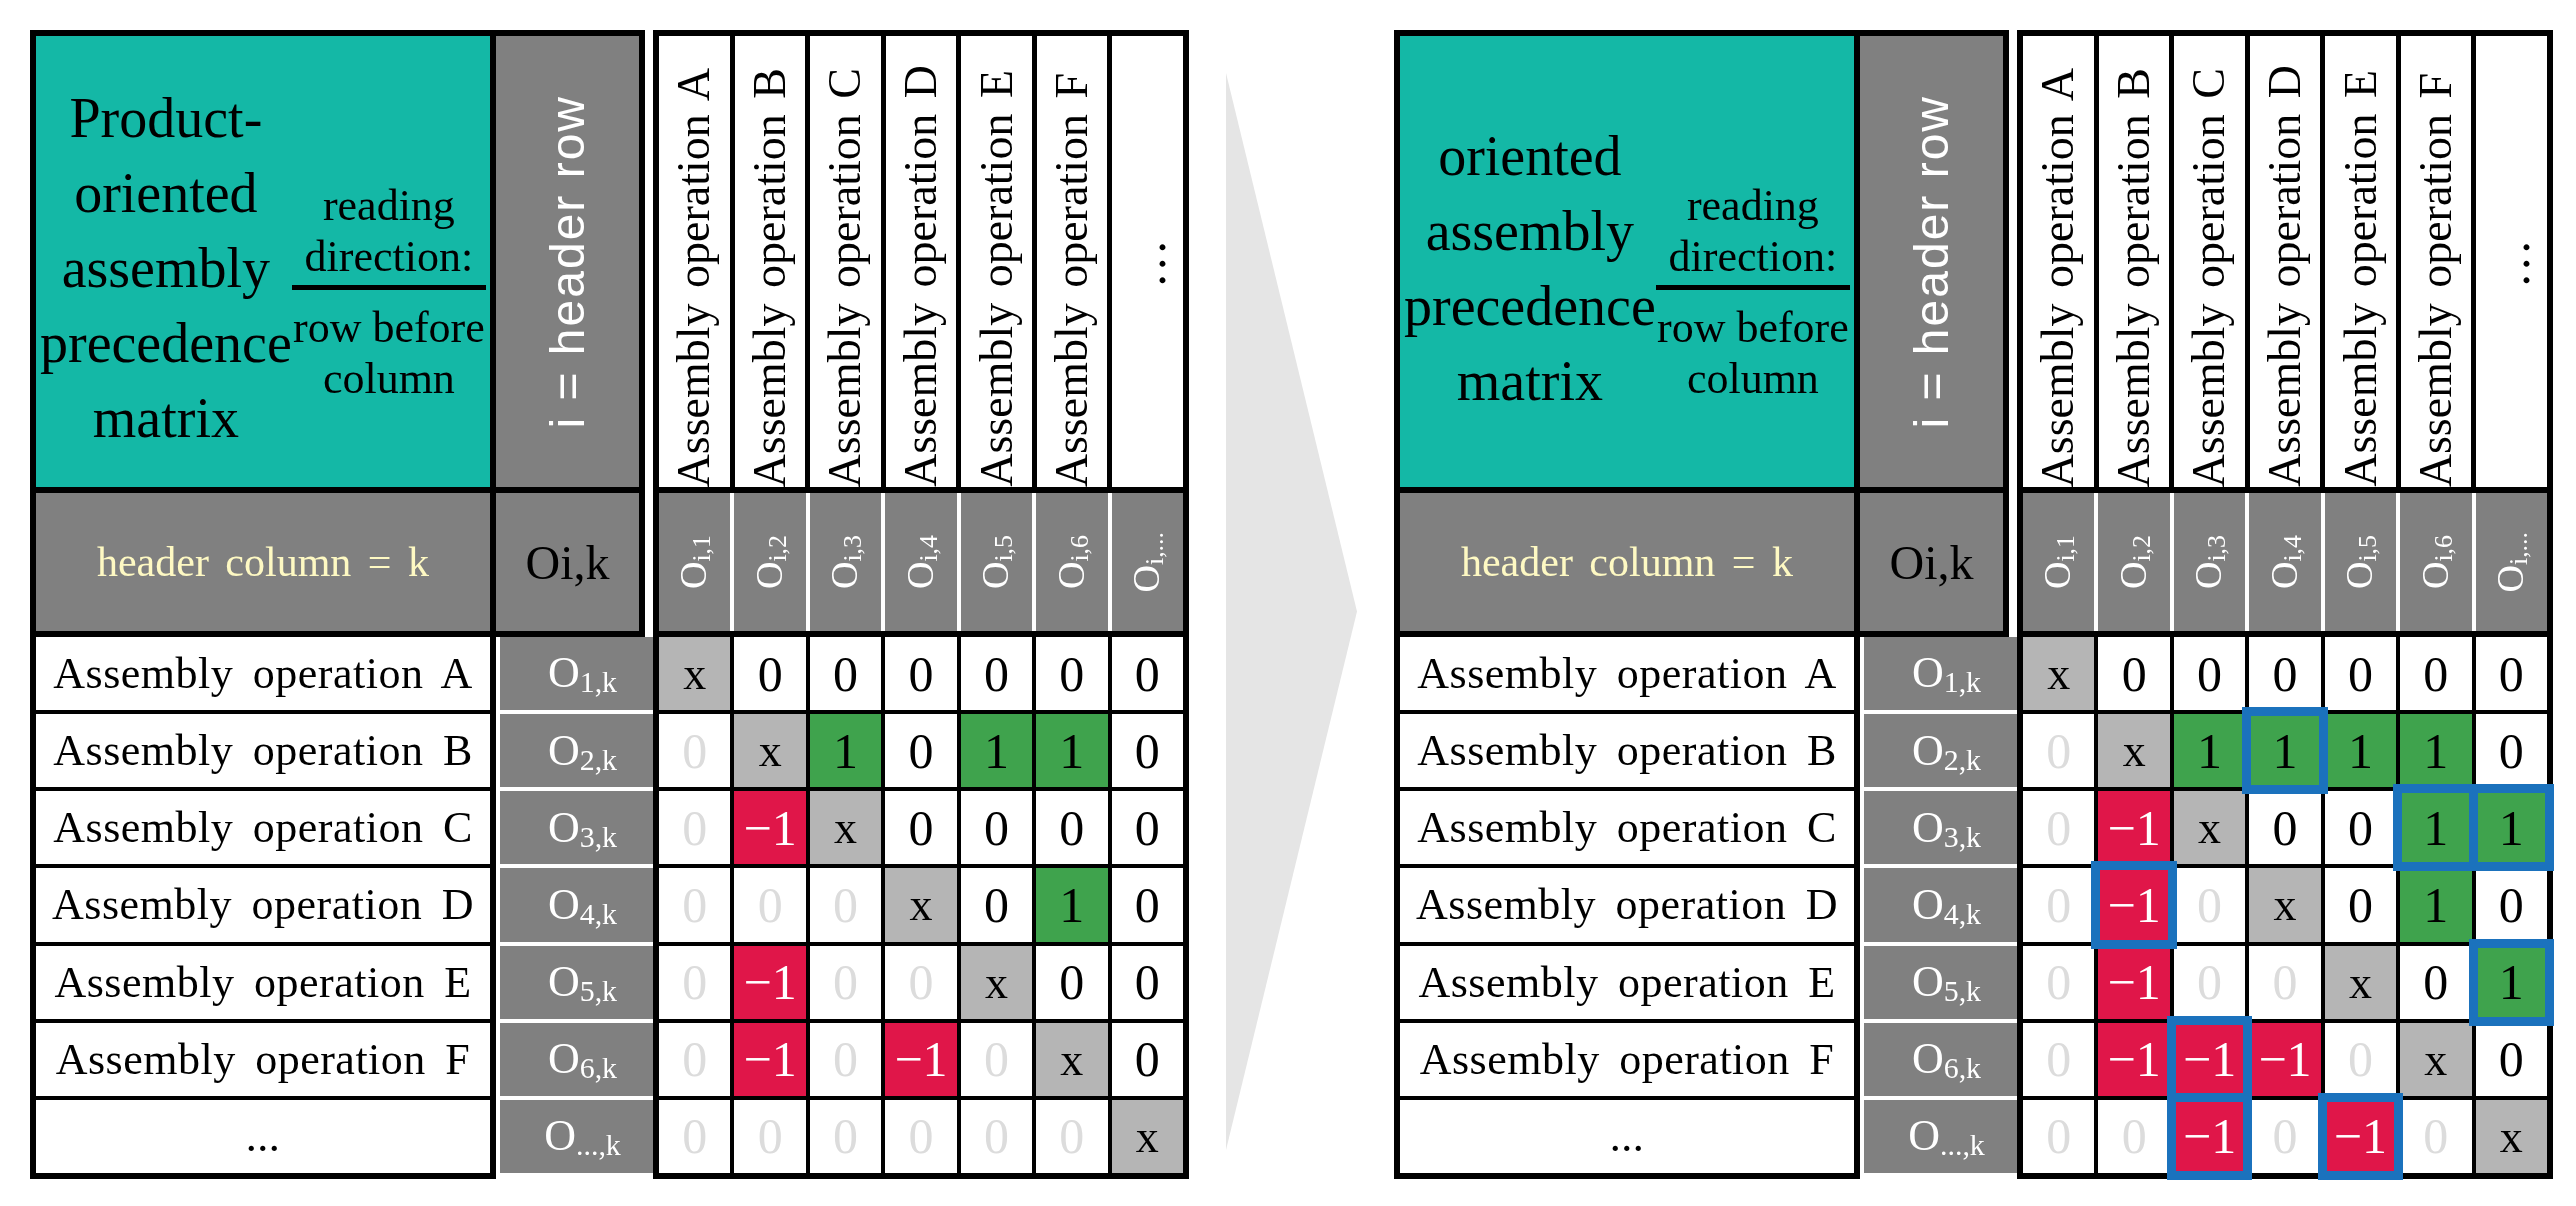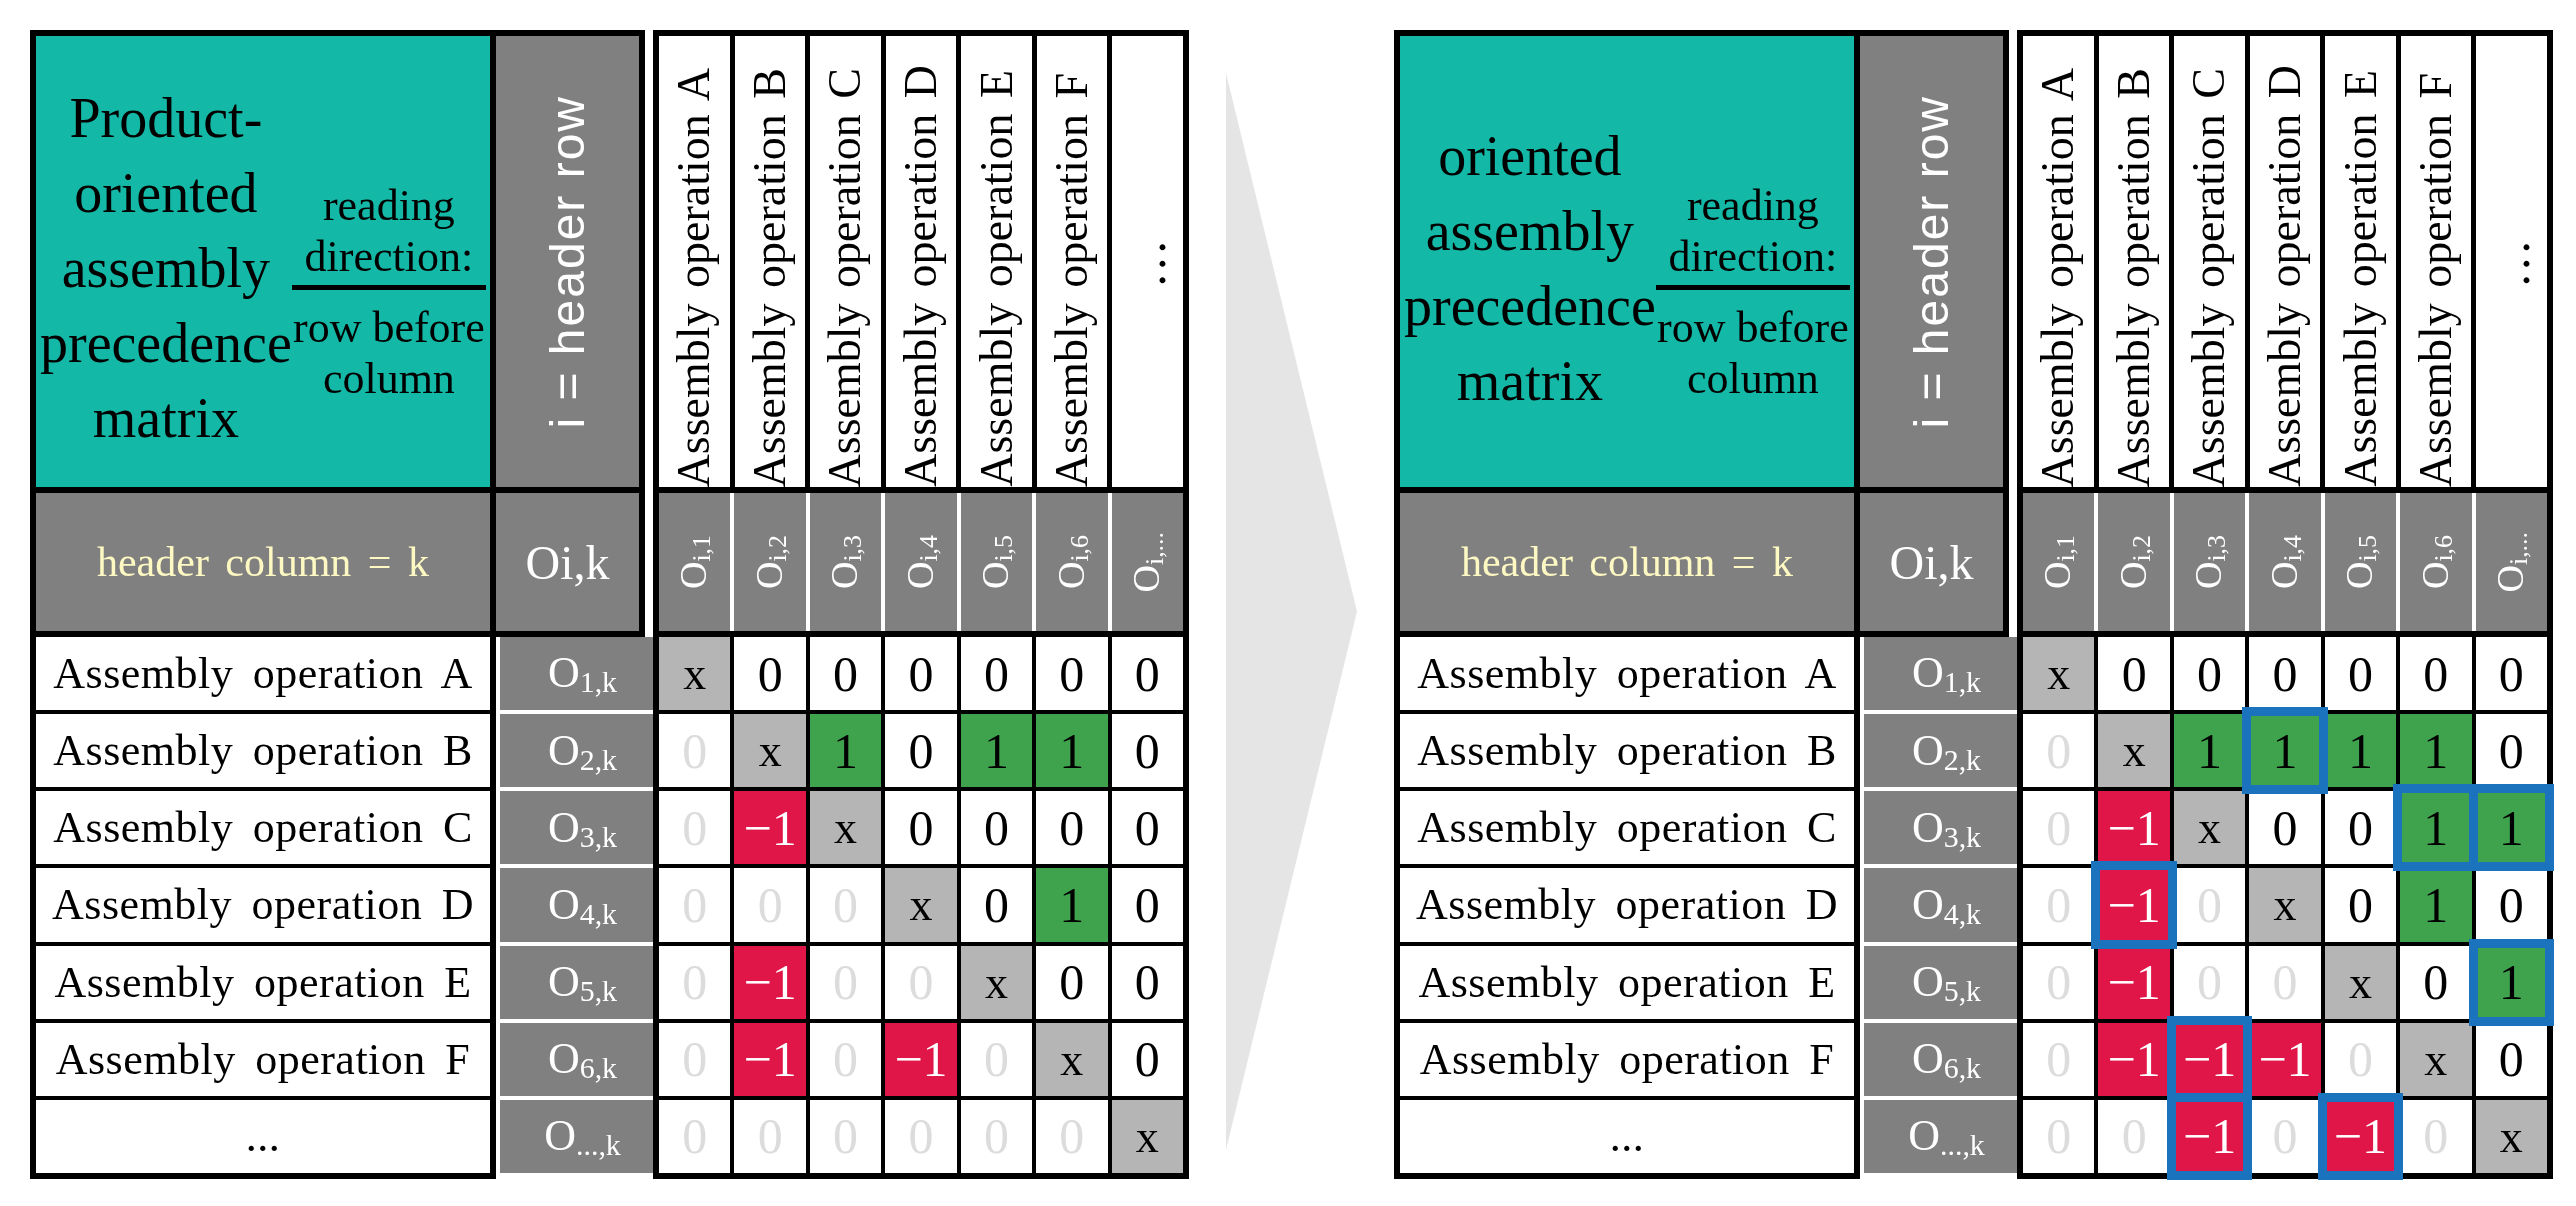--- a/index.html
+++ b/index.html
@@ -42,21 +42,21 @@
   .hcell.center{align-items:center;}
   .hcell .vtext{font-size:46px;padding-bottom:8px;word-spacing:4px;}
   .hcell.center .vtext{padding-bottom:0;font-size:50px;letter-spacing:4px;}
 
   
   .hdr-k{position:absolute;left:0;top:457px;width:466px;height:150px;background:var(--hdr-gray);
     border:6px solid var(--black);box-sizing:border-box;display:flex;align-items:center;justify-content:center;
     color:#fef9c3;font-size:42px;word-spacing:6px;}
   .hdr-oik{position:absolute;left:460px;top:457px;width:155px;height:150px;background:var(--hdr-gray);
     border:6px solid var(--black);box-sizing:border-box;display:flex;align-items:center;justify-content:center;
-    color:#ffffff;font-size:48px;}
+    color:#000000;font-size:48px;}
   .hdr-keys{position:absolute;left:623px;top:457px;width:536px;height:150px;background:#fff;
     border:6px solid var(--black);box-sizing:border-box;display:grid;grid-template-columns:repeat(7,1fr);gap:4px;}
   .kcell{background:var(--hdr-gray);display:flex;align-items:center;justify-content:center;overflow:hidden;}
   .kcell .vtext{color:#fff;font-size:38px;}
 
   sub{font-size:.68em;vertical-align:-0.18em;}
   .vtext sub{vertical-align:sub;}
 
   
   .rowlabels{position:absolute;left:0;top:601px;width:466px;height:548px;background:var(--black);

